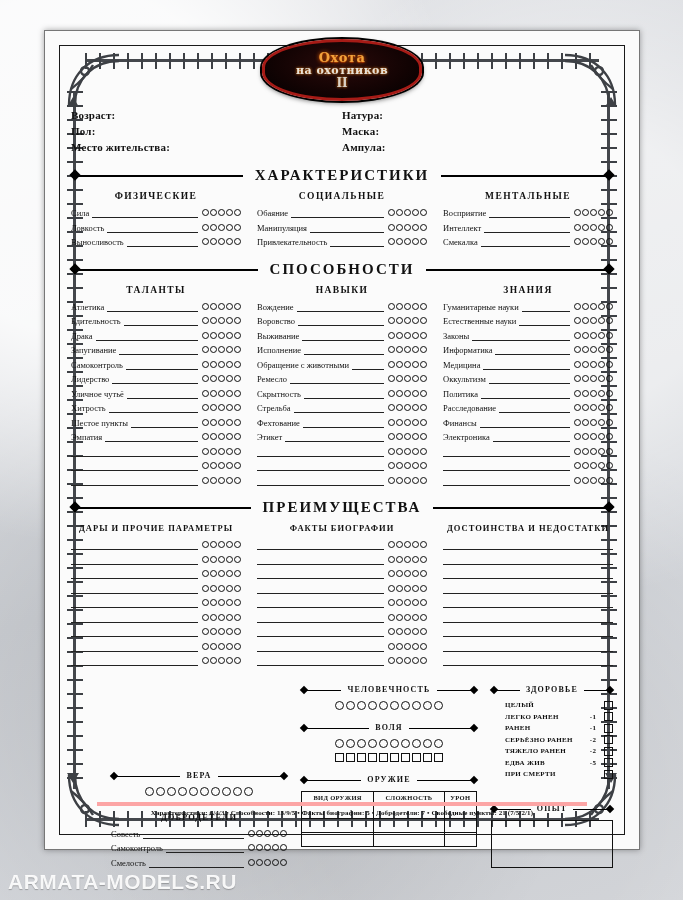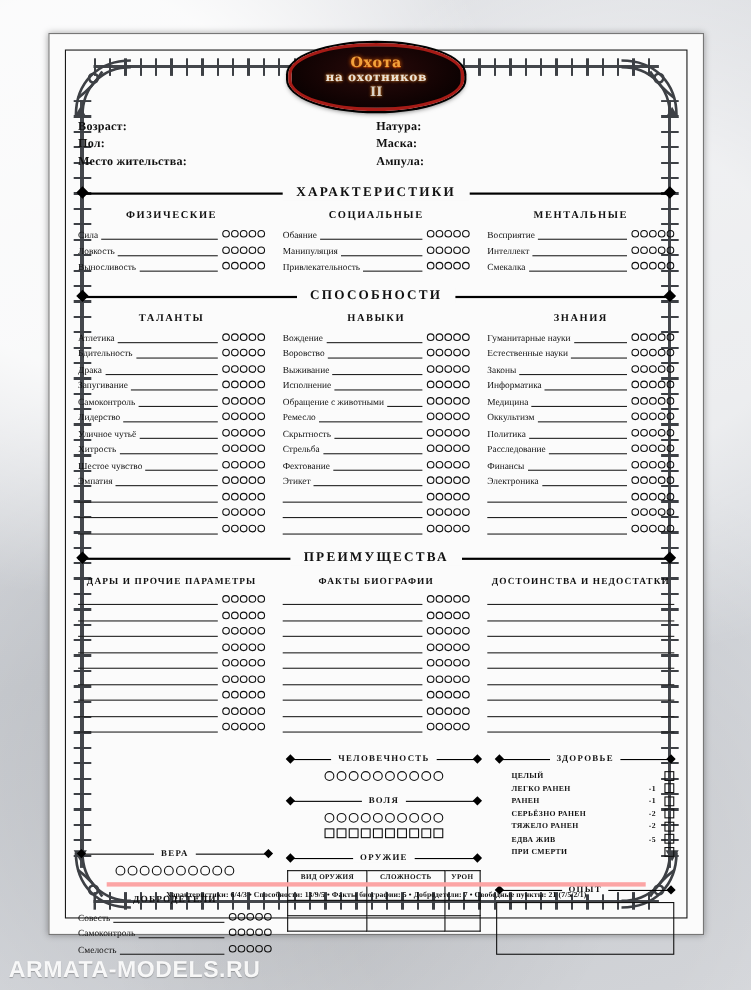--- a/index.html
+++ b/index.html
@@ -92,21 +92,21 @@
   
   .ident { display:flex; gap:0; margin-top:52px; }
   .ident .col { flex:1; }
   .ident .row { font-size:11px; font-weight:bold; margin-bottom:4px; letter-spacing:.2px; }
 
   
   .banner { position:relative; text-align:center; margin:10px 0 4px; height:16px; }
   .banner .line { position:absolute; top:8px; left:0; right:0; height:0; border-top:2px solid #000; }
   .banner .ttl {
     position:relative; display:inline-block; background:#fbfbfb; padding:0 12px;
-    font-size:12px; font-weight:bold; letter-spacing:2px; font-family:"Liberation Serif", serif;
+    font-size:15px; font-weight:bold; letter-spacing:2px; font-family:"Liberation Serif", serif;
   }
   .banner .dia { position:absolute; top:4px; width:8px; height:8px; background:#000; transform:rotate(45deg); }
   .banner .dia.l { left:0; }
   .banner .dia.r { right:0; }
 
   .subhead { text-align:center; font-size:9.5px; font-weight:bold; letter-spacing:1.4px; margin:4px 0 6px; }
   .subhead.small { font-size:8.5px; letter-spacing:1px; }
 
   .cols3 { display:flex; gap:16px; }
   .cols3 > div { flex:1; }
@@ -117,21 +117,21 @@
   .trait .dots-line { flex:1; border-bottom:1px solid #222; height:8px; }
   .pips { letter-spacing:0px; font-size:9px; line-height:1; color:#111; white-space:nowrap; }
   .pips span { display:inline-block; width:7px; height:7px; border:1px solid #111; border-radius:50%; margin-left:1px; }
 
   
   .blankrow { display:flex; align-items:flex-end; gap:3px; margin-bottom:3.5px; height:11px; }
   .blankrow .ln { flex:1; border-bottom:1px solid #222; height:8px; }
 
   
   .lower { display:flex; gap:14px; margin-top:8px; }
-  .lower .left { width:176px; }
+  .lower .left { width:176px;margin-left:40px; }
   .lower .mid { width:176px; }
   .lower .right { flex:1; }
 
   .mini-banner { position:relative; text-align:center; height:13px; margin:6px 0 4px; }
   .mini-banner .line { position:absolute; top:6px; left:0; right:0; border-top:1.5px solid #000; }
   .mini-banner .ttl {
     position:relative; background:#fbfbfb; padding:0 6px; font-size:8px; font-weight:bold; letter-spacing:1.2px;
   }
   .mini-banner .dia { position:absolute; top:3px; width:6px; height:6px; background:#000; transform:rotate(45deg); }
   .mini-banner .dia.l { left:0; }
@@ -358,21 +358,21 @@
               <span class="nm">Уличное чутьё</span>
               <span class="dots-line"></span>
               <span class="pips"><span></span><span></span><span></span><span></span><span></span></span>
             </div>
             <div class="trait">
               <span class="nm">Хитрость</span>
               <span class="dots-line"></span>
               <span class="pips"><span></span><span></span><span></span><span></span><span></span></span>
             </div>
             <div class="trait">
-              <span class="nm">Шестое чувство</span>
+              <span class="nm">Шестое пункты</span>
               <span class="dots-line"></span>
               <span class="pips"><span></span><span></span><span></span><span></span><span></span></span>
             </div>
             <div class="trait">
               <span class="nm">Эмпатия</span>
               <span class="dots-line"></span>
               <span class="pips"><span></span><span></span><span></span><span></span><span></span></span>
             </div>
             <div class="blankrow">
               <span class="ln"></span>

